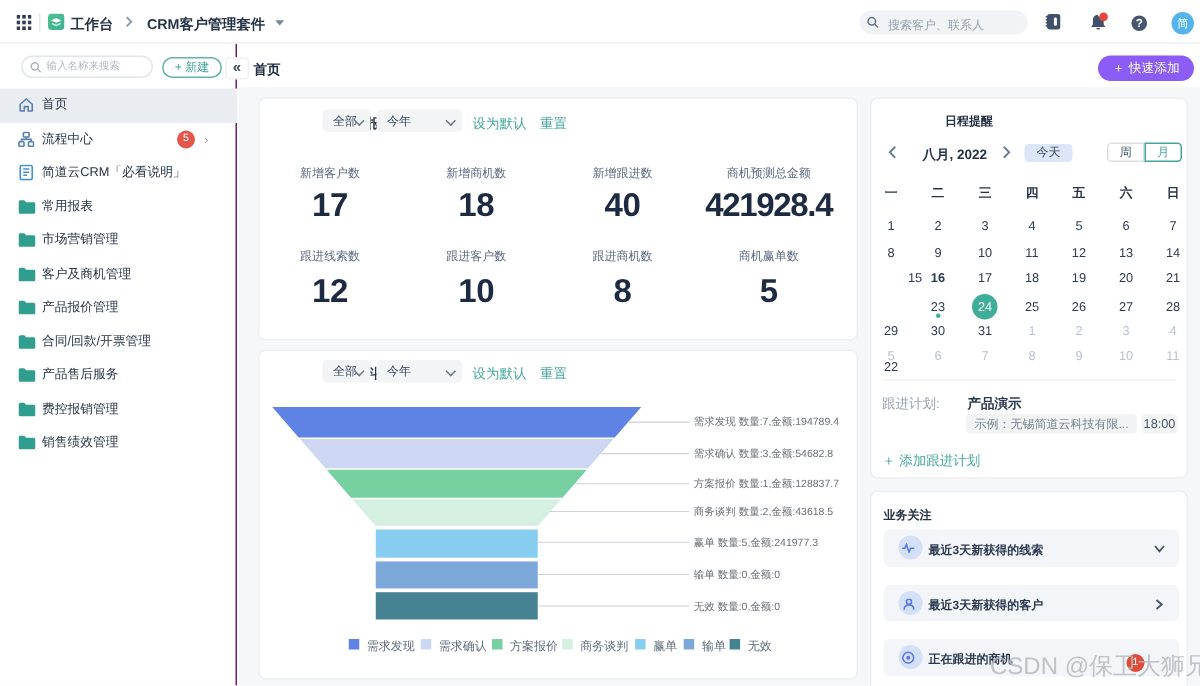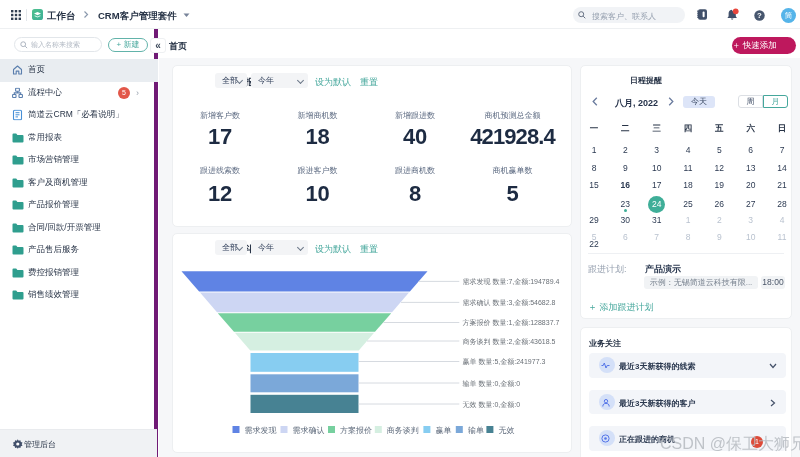--- a/index.html
+++ b/index.html
@@ -4,33 +4,33 @@
 <style>
 *{margin:0;padding:0;box-sizing:border-box;font-family:"Liberation Sans",sans-serif;}
 html,body{width:800px;height:457px;overflow:hidden;background:#fff;position:relative;}
 .abs{position:absolute;}
 .teal{color:#45a79c;}
 
 #hdr{position:absolute;left:0;top:0;width:800px;height:29px;background:#fff;border-bottom:1px solid #eef0f2;z-index:5;}
 #hdr .vdiv{position:absolute;left:26px;top:9px;width:1px;height:12px;background:#e3e6ea;}
 .hname{font-weight:bold;color:#273346;font-size:9.5px;}
 
-#side{position:absolute;left:0;top:29px;width:158px;height:428px;background:#fff;border-right:4px solid #701a75;z-index:4;}
+#side{position:absolute;left:0;top:29px;width:158px;height:428px;background:#fff;border-right:1px solid #701a75;z-index:4;}
 #side .srch{position:absolute;left:14px;top:8px;width:88px;height:15px;border:1px solid #e2e6ea;border-radius:8px;background:#fff;color:#b3bac4;font-size:7px;line-height:13px;padding-left:16px;}
 #side .newbtn{position:absolute;left:108px;top:9px;width:40px;height:14px;border:1px solid #62b3aa;border-radius:8px;color:#45a79c;font-size:8px;line-height:12px;text-align:center;}
 .mi{position:absolute;left:0;width:158px;height:22.5px;font-size:8.5px;color:#273346;}
 .mi .txt{position:absolute;left:28px;top:50%;transform:translateY(-50%);white-space:nowrap;}
 .mi svg{position:absolute;left:12px;top:50%;transform:translateY(-50%);}
 .mi.sel{background:#e9edf1;}
 #badge5{position:absolute;left:118px;top:5px;width:12px;height:12px;border-radius:6px;background:#e25749;color:#fff;font-size:7px;text-align:center;line-height:12px;}
 .mchev{position:absolute;left:136px;top:50%;transform:translateY(-50%);color:#9aa3af;font-size:9px;}
 #sideft{position:absolute;left:0;top:400px;width:157px;height:28px;border-top:1px solid #e9ebee;background:#f0f2f4;}
 
 #tabrow{position:absolute;left:159px;top:29px;width:641px;height:29px;background:#fff;}
-#quick{position:absolute;left:732px;top:37px;width:64px;height:17px;background:#be185d;border-radius:8.5px;color:#fff;font-size:8.5px;line-height:17px;z-index:6;}
+#quick{position:absolute;left:732px;top:37px;width:64px;height:17px;background:#8b5cf6;border-radius:8.5px;color:#fff;font-size:8.5px;text-align:center;line-height:17px;z-index:6;}
 
 #content{position:absolute;left:159px;top:58px;width:641px;height:399px;background:#f6f7f9;}
 .card{position:absolute;background:#fff;border:1px solid #edeff1;border-radius:5px;z-index:2;}
 .ctitle{position:absolute;font-size:9px;font-weight:bold;color:#273346;z-index:3;margin-left:40px;}
 .sel-box{position:absolute;z-index:3;height:15px;background:#f3f4f6;border-radius:3px;color:#33415c;font-size:8px;line-height:15px;padding-left:7px;}
 .sel-box .car{position:absolute;right:5px;top:4.5px;width:5px;height:5px;border-right:1px solid #6a7687;border-bottom:1px solid #6a7687;transform:rotate(45deg);}
 .clink{position:absolute;z-index:3;font-size:9px;color:#45a79c;}
 
 .mlabel{position:absolute;z-index:3;width:100px;text-align:center;font-size:8px;color:#5b6980;}
 .mnum{position:absolute;z-index:3;width:100px;text-align:center;font-size:22px;font-weight:600;color:#1d2b42;letter-spacing:-0.3px;}
@@ -185,27 +185,20 @@
       </svg>
       <span class="txt">销售绩效管理</span>
     </div>
   <div class="mi" style="top:232.5px;">
       <svg width="12" height="11" viewBox="0 0 12 11">
         <path d="M0.5 2 Q0.5 1 1.5 1 L4.2 1 L5.4 2.4 L10.5 2.4 Q11.5 2.4 11.5 3.4 L11.5 9 Q11.5 10 10.5 10 L1.5 10 Q0.5 10 0.5 9 Z" fill="#2f9e8e"></path>
       </svg>
       <span class="txt">费控报销管理</span>
     </div>
 
-  <div id="sideft">
-    <svg class="abs" style="left:13px;top:9px" width="10" height="10" viewBox="0 0 10 10">
-        <path d="M5 0.3 L6 1.8 L7.8 1.3 L8.2 3.1 L10 3.8 L9.2 5.4 L10 7 L8.2 7.7 L7.8 9.5 L6 9 L5 10.3 L4 9 L2.2 9.5 L1.8 7.7 L0 7 L0.8 5.4 L0 3.8 L1.8 3.1 L2.2 1.3 L4 1.8 Z" fill="#42506a" transform="scale(0.95)"></path>
-        <circle cx="4.8" cy="5" r="1.6" fill="#fff"></circle>
-      </svg>
-    <div class="abs" style="left:24px;top:9px;font-size:8px;color:#273346;">管理后台</div>
-  </div>
 </div>
 
 <div id="tabrow"></div>
 <div class="abs" style="left:150px;top:38px;width:16px;height:15px;background:#fff;border:1px solid #eef0f2;border-radius:3px;z-index:6;color:#3a4759;font-size:10px;text-align:center;line-height:13px;font-weight:bold;">«</div>
 <div class="abs" style="left:169px;top:40px;font-size:9px;font-weight:bold;color:#222f42;z-index:6;">首页</div>
 <div id="quick">＋ 快速添加</div>
 
 <div id="content"></div>
 
 <div class="card" style="left:172px;top:65px;width:400px;height:162px;"></div>
@@ -312,21 +305,21 @@
 <div class="dt" style="left:709.3px;top:144.5px;">5</div>
 <div class="dt" style="left:740.7px;top:144.5px;">6</div>
 <div class="dt" style="left:772.0px;top:144.5px;">7</div>
 <div class="dt" style="left:584.0px;top:163.0px;">8</div>
 <div class="dt" style="left:615.3px;top:163.0px;">9</div>
 <div class="dt" style="left:646.7px;top:163.0px;">10</div>
 <div class="dt" style="left:678.0px;top:163.0px;">11</div>
 <div class="dt" style="left:709.3px;top:163.0px;">12</div>
 <div class="dt" style="left:740.7px;top:163.0px;">13</div>
 <div class="dt" style="left:772.0px;top:163.0px;">14</div>
-<div class="dt" style="left:584.0px;top:180.0px;">15</div>
+<div class="dt" style="left:600px;top:180.0px;">15</div>
 <div class="dt" style="left:615.3px;top:180.0px;font-weight:bold;">16</div>
 <div class="dt" style="left:646.7px;top:180.0px;">17</div>
 <div class="dt" style="left:678.0px;top:180.0px;">18</div>
 <div class="dt" style="left:709.3px;top:180.0px;">19</div>
 <div class="dt" style="left:740.7px;top:180.0px;">20</div>
 <div class="dt" style="left:772.0px;top:180.0px;">21</div>
 <div class="dt" style="left:584.0px;top:199.0px;margin-top:40px;">22</div>
 <div class="dt" style="left:615.3px;top:199.0px;">23</div>
 <div class="abs" style="left:648.2px;top:195.5px;width:17px;height:17px;border-radius:9px;background:#3fae98;color:#fff;font-size:8.5px;text-align:center;line-height:17px;">24</div>
 <div class="dt" style="left:678.0px;top:199.0px;">25</div>

